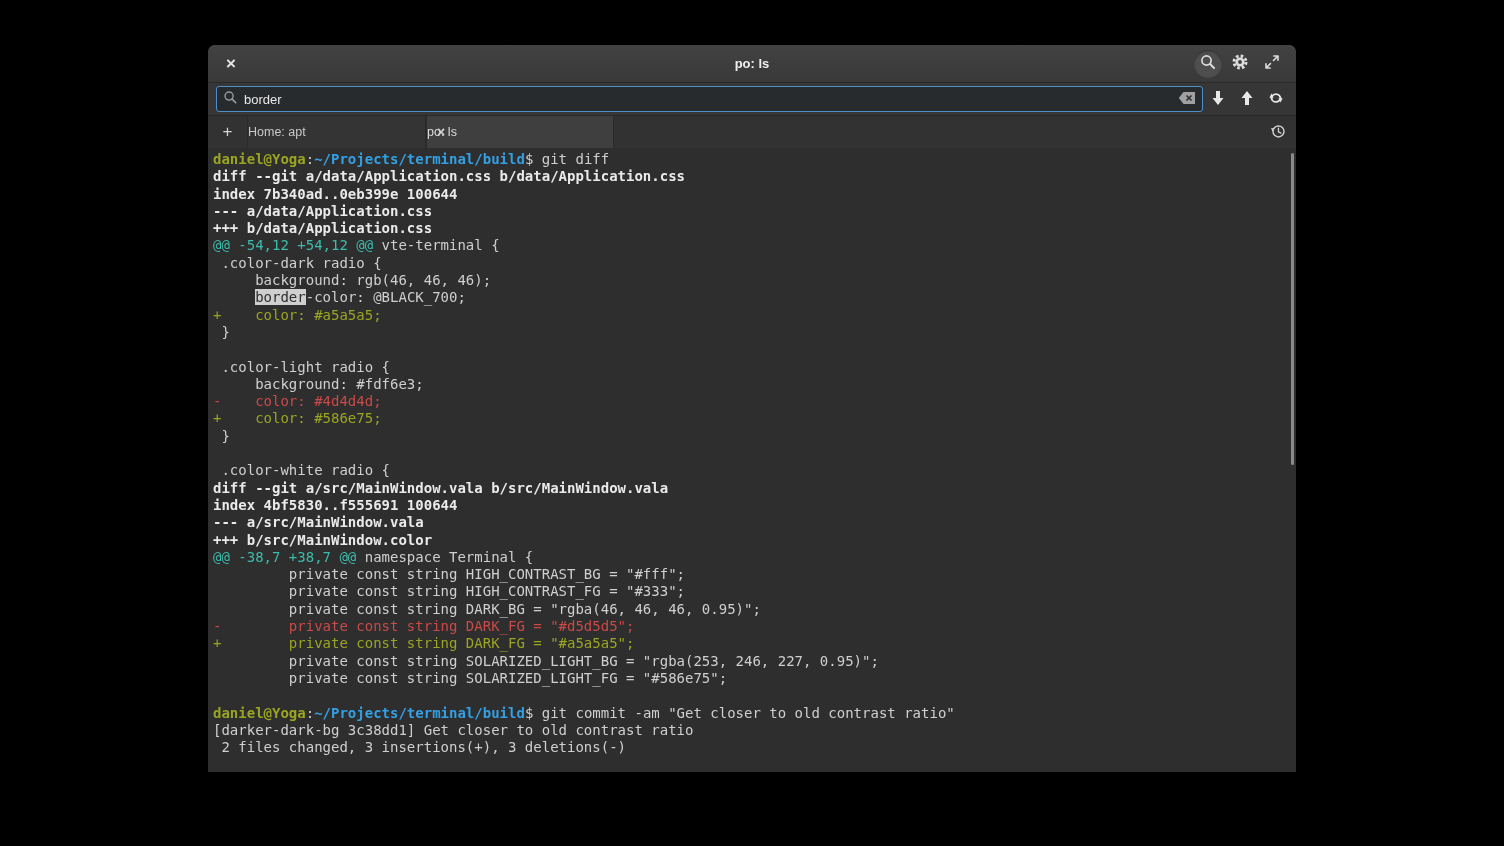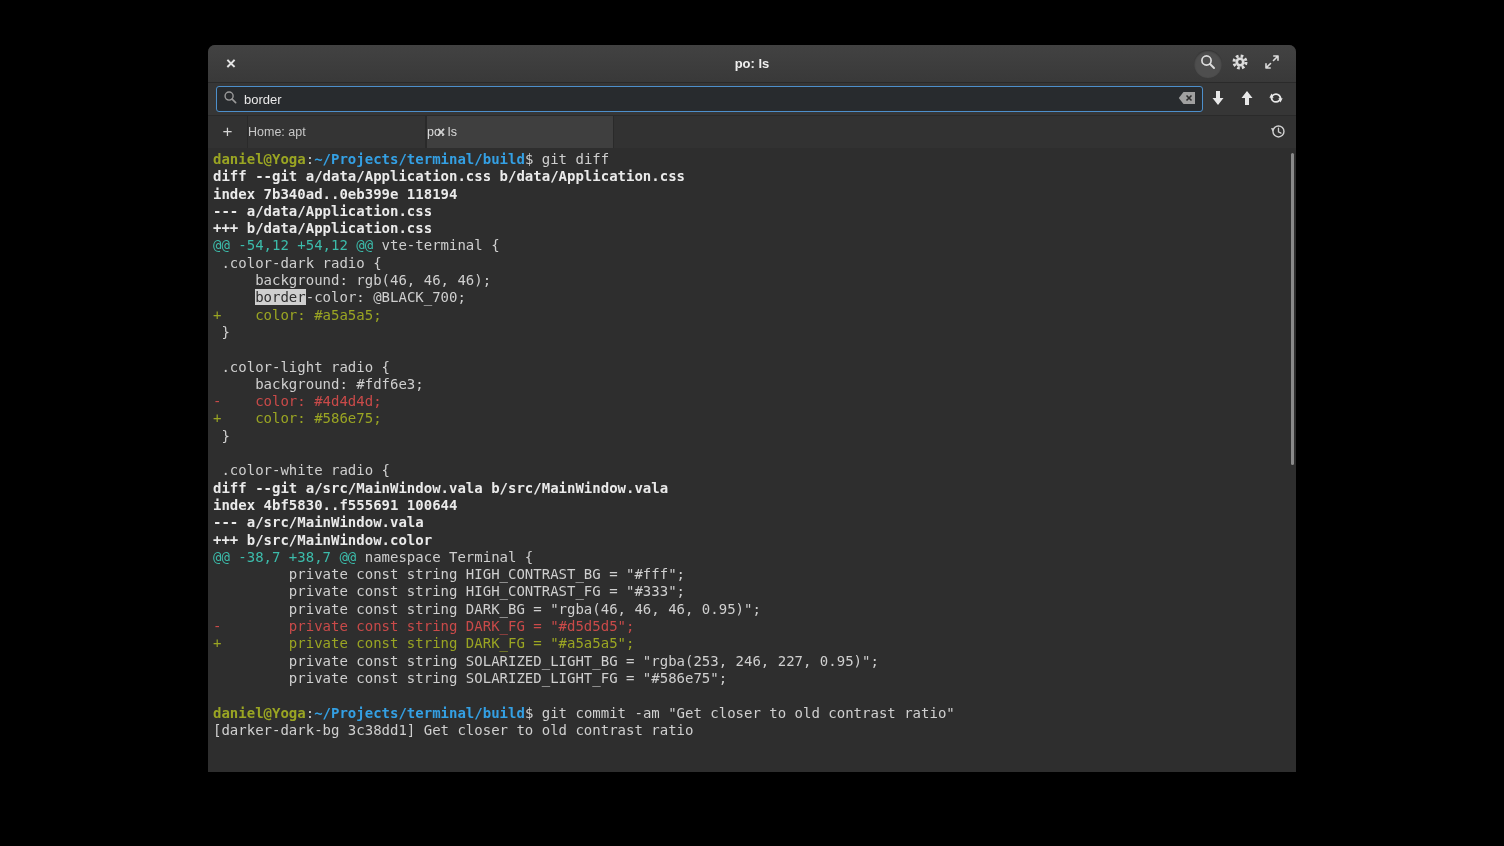--- a/index.html
+++ b/index.html
@@ -198,21 +198,21 @@
             <polygon points="2.2,6.4 6.2,6.8 3.6,10" fill="#cfcfcf"></polygon>
           </svg>
         </span>
       </button>
     </div>
 
     <div class="terminal">
       <div class="term-lines">
           <div class="term-line"><span class="seg-user">daniel@Yoga</span><span class="seg-plain">:</span><span class="seg-path">~/Projects/terminal/build</span><span class="seg-plain">$ git diff</span></div>
           <div class="term-line"><span class="seg-bold">diff --git a/data/Application.css b/data/Application.css</span></div>
-          <div class="term-line"><span class="seg-bold">index 7b340ad..0eb399e 118194</span></div>
+          <div class="term-line"><span class="seg-bold">index 7b340ad..0eb399e 100644</span></div>
           <div class="term-line"><span class="seg-bold">--- a/data/Application.css</span></div>
           <div class="term-line"><span class="seg-bold">+++ b/data/Application.css</span></div>
           <div class="term-line"><span class="seg-hunk">@@ -54,12 +54,12 @@</span><span class="seg-plain"> vte-terminal {</span></div>
           <div class="term-line"><span class="seg-plain"> .color-dark radio {</span></div>
           <div class="term-line"><span class="seg-plain">     background: rgb(46, 46, 46);</span></div>
           <div class="term-line"><span class="seg-plain">     </span><span class="seg-match">border</span><span class="seg-plain">-color: @BLACK_700;</span></div>
           <div class="term-line"><span class="seg-add">+    color: #a5a5a5;</span></div>
           <div class="term-line"><span class="seg-plain"> }</span></div>
           <div class="term-line">&nbsp;</div>
           <div class="term-line"><span class="seg-plain"> .color-light radio {</span></div>
@@ -230,18 +230,19 @@
           <div class="term-line"><span class="seg-plain">         private const string HIGH_CONTRAST_BG = "#fff";</span></div>
           <div class="term-line"><span class="seg-plain">         private const string HIGH_CONTRAST_FG = "#333";</span></div>
           <div class="term-line"><span class="seg-plain">         private const string DARK_BG = "rgba(46, 46, 46, 0.95)";</span></div>
           <div class="term-line"><span class="seg-del">-        private const string DARK_FG = "#d5d5d5";</span></div>
           <div class="term-line"><span class="seg-add">+        private const string DARK_FG = "#a5a5a5";</span></div>
           <div class="term-line"><span class="seg-plain">         private const string SOLARIZED_LIGHT_BG = "rgba(253, 246, 227, 0.95)";</span></div>
           <div class="term-line"><span class="seg-plain">         private const string SOLARIZED_LIGHT_FG = "#586e75";</span></div>
           <div class="term-line">&nbsp;</div>
           <div class="term-line"><span class="seg-user">daniel@Yoga</span><span class="seg-plain">:</span><span class="seg-path">~/Projects/terminal/build</span><span class="seg-plain">$ git commit -am "Get closer to old contrast ratio"</span></div>
           <div class="term-line"><span class="seg-plain">[darker-dark-bg 3c38dd1] Get closer to old contrast ratio</span></div>
+          <div class="term-line"><span class="seg-plain"> 2 files changed, 3 insertions(+), 3 deletions(-)</span></div>
         </div>
       <div class="scroll-thumb"></div>
     </div>
 
   </div>
 </div>
 
 </body></html>

